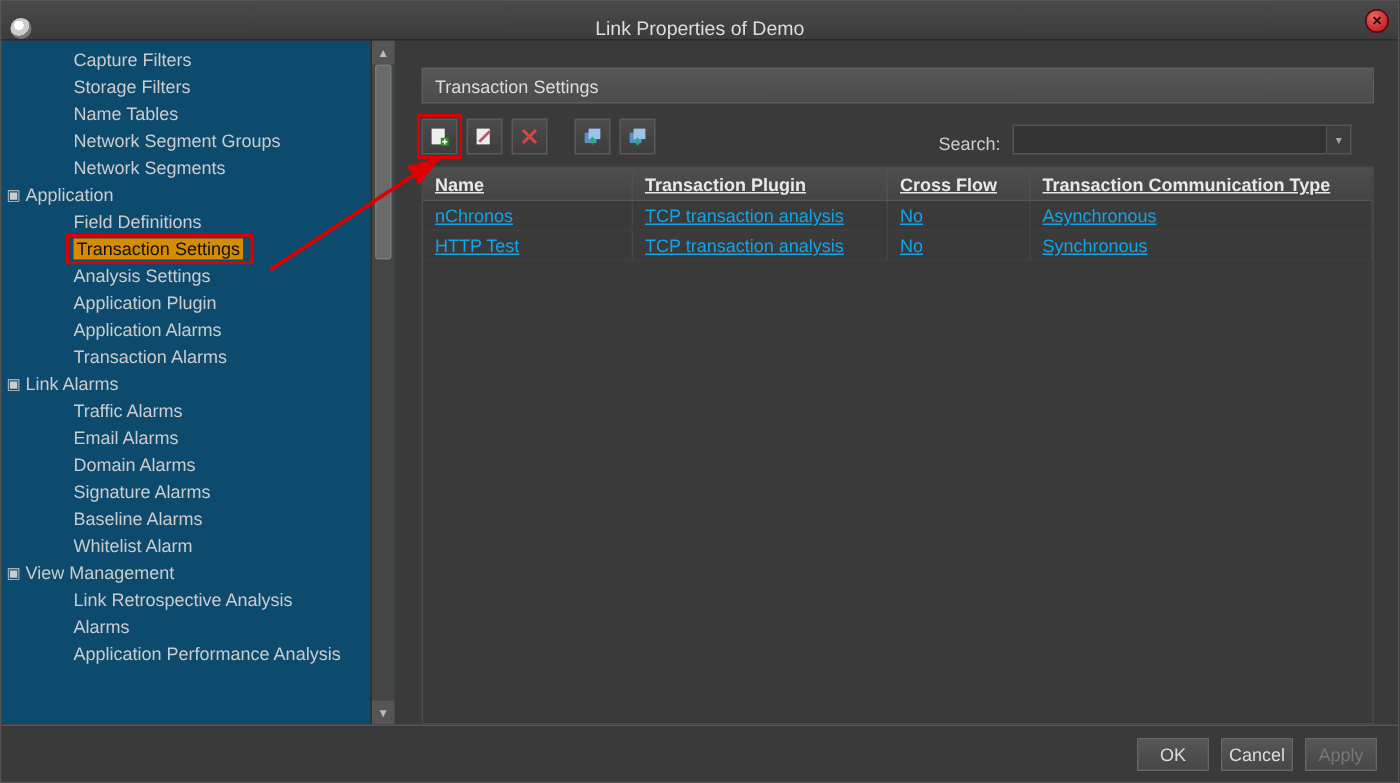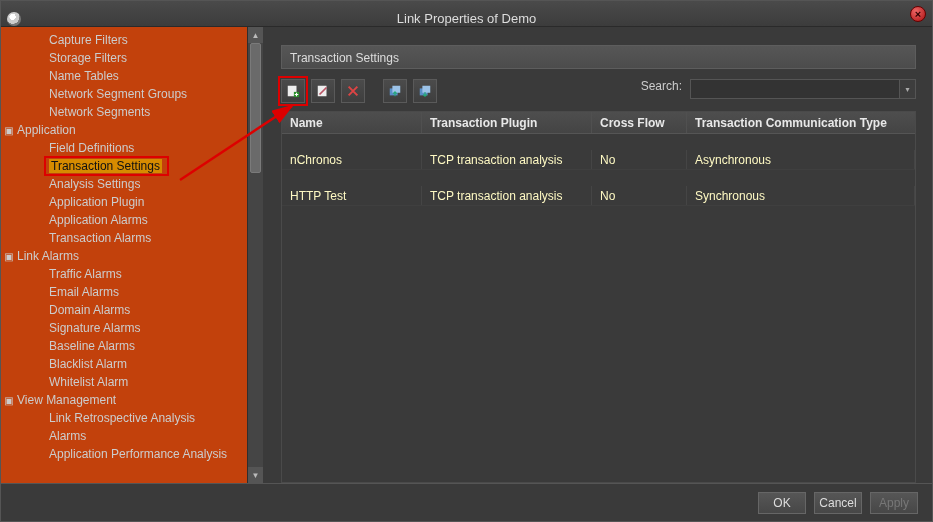--- a/index.html
+++ b/index.html
@@ -57,21 +57,21 @@
     color:#2b0000;
   }
   .body {
     flex: 1;
     display: flex;
     overflow: hidden;
   }
   
   .sidebar {
     width: 262px;
-    background: #c2410c;
+    background: #0c4a6e;
     display:flex;
   }
   .tree {
     flex:1;
     overflow:hidden;
     padding-top:4px;
     color:#ccc;
   }
   .tree-item {
     height: 18px;
@@ -124,22 +124,22 @@
     display:flex;flex-direction:column;
     overflow:hidden;
   }
   .section-header{
     background:linear-gradient(#565656,#4c4c4c);
     border:1px solid #5d5d5d;
     height:24px;line-height:24px;
     padding-left:8px;color:#ddd;font-size:12px;
   }
   .toolbar{
-    display:flex;align-items:flex-start;
-    margin:10px 0 8px 0;
+    display:flex;align-items:flex-end;
+    margin:10px 15px 8px 0;
   }
   .tb-btn{
     width:24px;height:24px;
     border:1px solid #5a5a5a;
     background:linear-gradient(#4b4b4b,#3e3e3e);
     margin-right:6px;
     display:flex;align-items:center;justify-content:center;
     cursor:pointer;
     position:relative;
   }
@@ -159,26 +159,26 @@
   .table{
     border:1px solid #4a4a4a;
     flex:1;
     background:#3a3a3a;
     overflow:hidden;
   }
   .thead{
     display:flex;background:linear-gradient(#4e4e4e,#444);border-bottom:1px solid #555;
     height:22px;line-height:22px;font-weight:bold;color:#e8e8e8;
   }
-  .col{padding:0 8px;border-right:1px solid #505050;}
+  .col{padding:0 8px;border-right:1px solid #505050;text-decoration:underline;}
   .col.name{width:140px;}
   .col.plugin{width:170px;}
   .col.cross{width:95px;}
   .col.comm{flex:1;border-right:none;}
-  .trow{display:flex;height:20px;line-height:20px;color:#fef9c3;border-bottom:1px solid #3f3f3f;margin-top:16px;}
+  .trow{display:flex;height:20px;line-height:20px;color:#0ea5e9;border-bottom:1px solid #3f3f3f;}
   .trow .col{border-right:1px solid #454545;}
   
   .footer{
     height:38px;border-top:1px solid #555;
     display:flex;align-items:center;justify-content:flex-end;
     padding-right:14px;gap:8px;background:#3a3a3a;
   }
   .btn{
     width:48px;height:22px;
     background:linear-gradient(#565656,#474747);
@@ -216,21 +216,20 @@
           <div class="tree-item level1"><span class="label">Analysis Settings</span></div>
           <div class="tree-item level1"><span class="label">Application Plugin</span></div>
           <div class="tree-item level1"><span class="label">Application Alarms</span></div>
           <div class="tree-item level1"><span class="label">Transaction Alarms</span></div>
           <div class="tree-item level0"><span class="exp">▣</span><span class="label">Link Alarms</span></div>
           <div class="tree-item level1"><span class="label">Traffic Alarms</span></div>
           <div class="tree-item level1"><span class="label">Email Alarms</span></div>
           <div class="tree-item level1"><span class="label">Domain Alarms</span></div>
           <div class="tree-item level1"><span class="label">Signature Alarms</span></div>
           <div class="tree-item level1"><span class="label">Baseline Alarms</span></div>
-          <div class="tree-item level1"><span class="label">Blacklist Alarm</span></div>
           <div class="tree-item level1"><span class="label">Whitelist Alarm</span></div>
           <div class="tree-item level0"><span class="exp">▣</span><span class="label">View Management</span></div>
           <div class="tree-item level1"><span class="label">Link Retrospective Analysis</span></div>
           <div class="tree-item level1"><span class="label">Alarms</span></div>
           <div class="tree-item level1"><span class="label">Application Performance Analysis</span></div>
         </div>
       <div class="scrollbar">
         <div class="scroll-up">▲</div>
         <div class="scroll-thumb"></div>
         <div class="scroll-down">▼</div>

